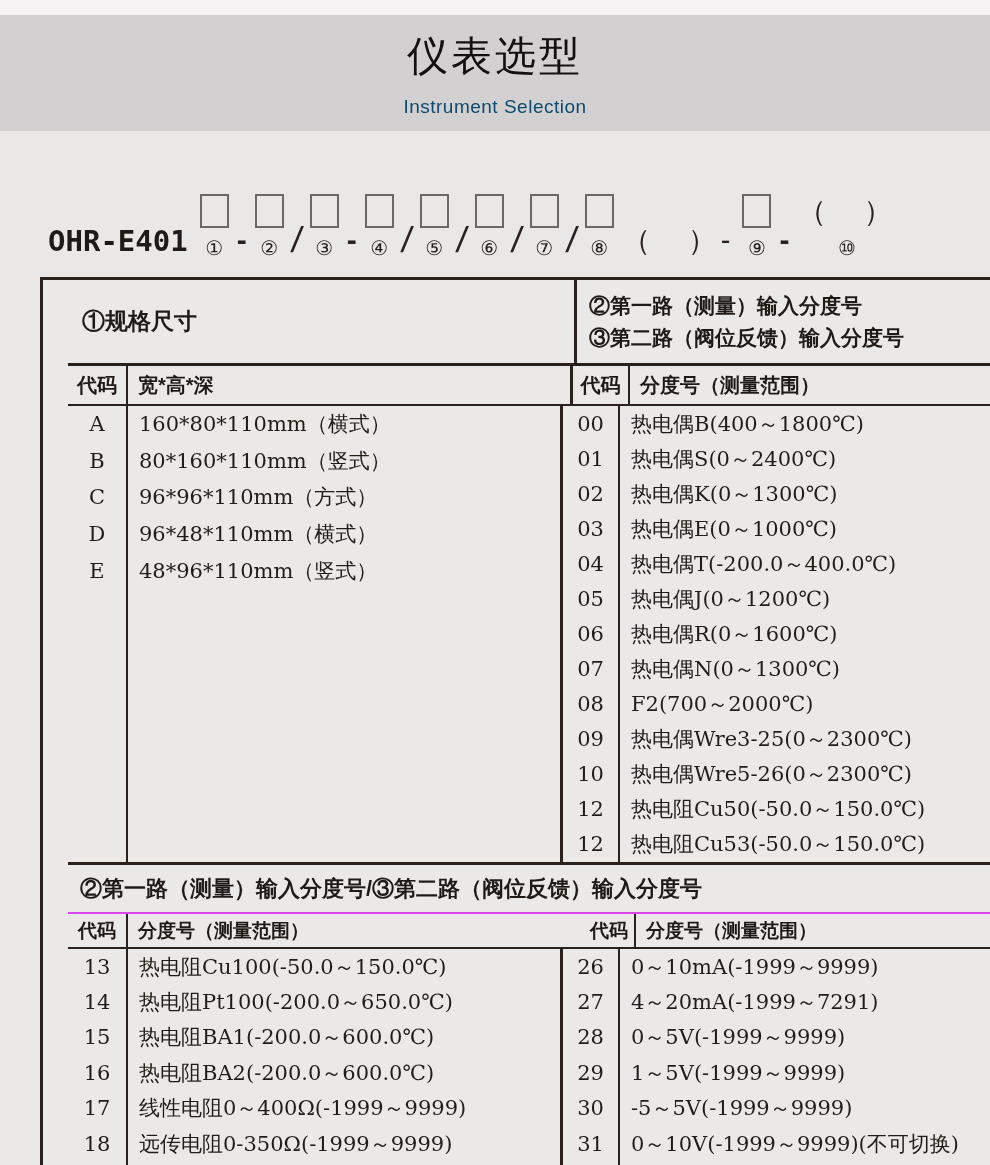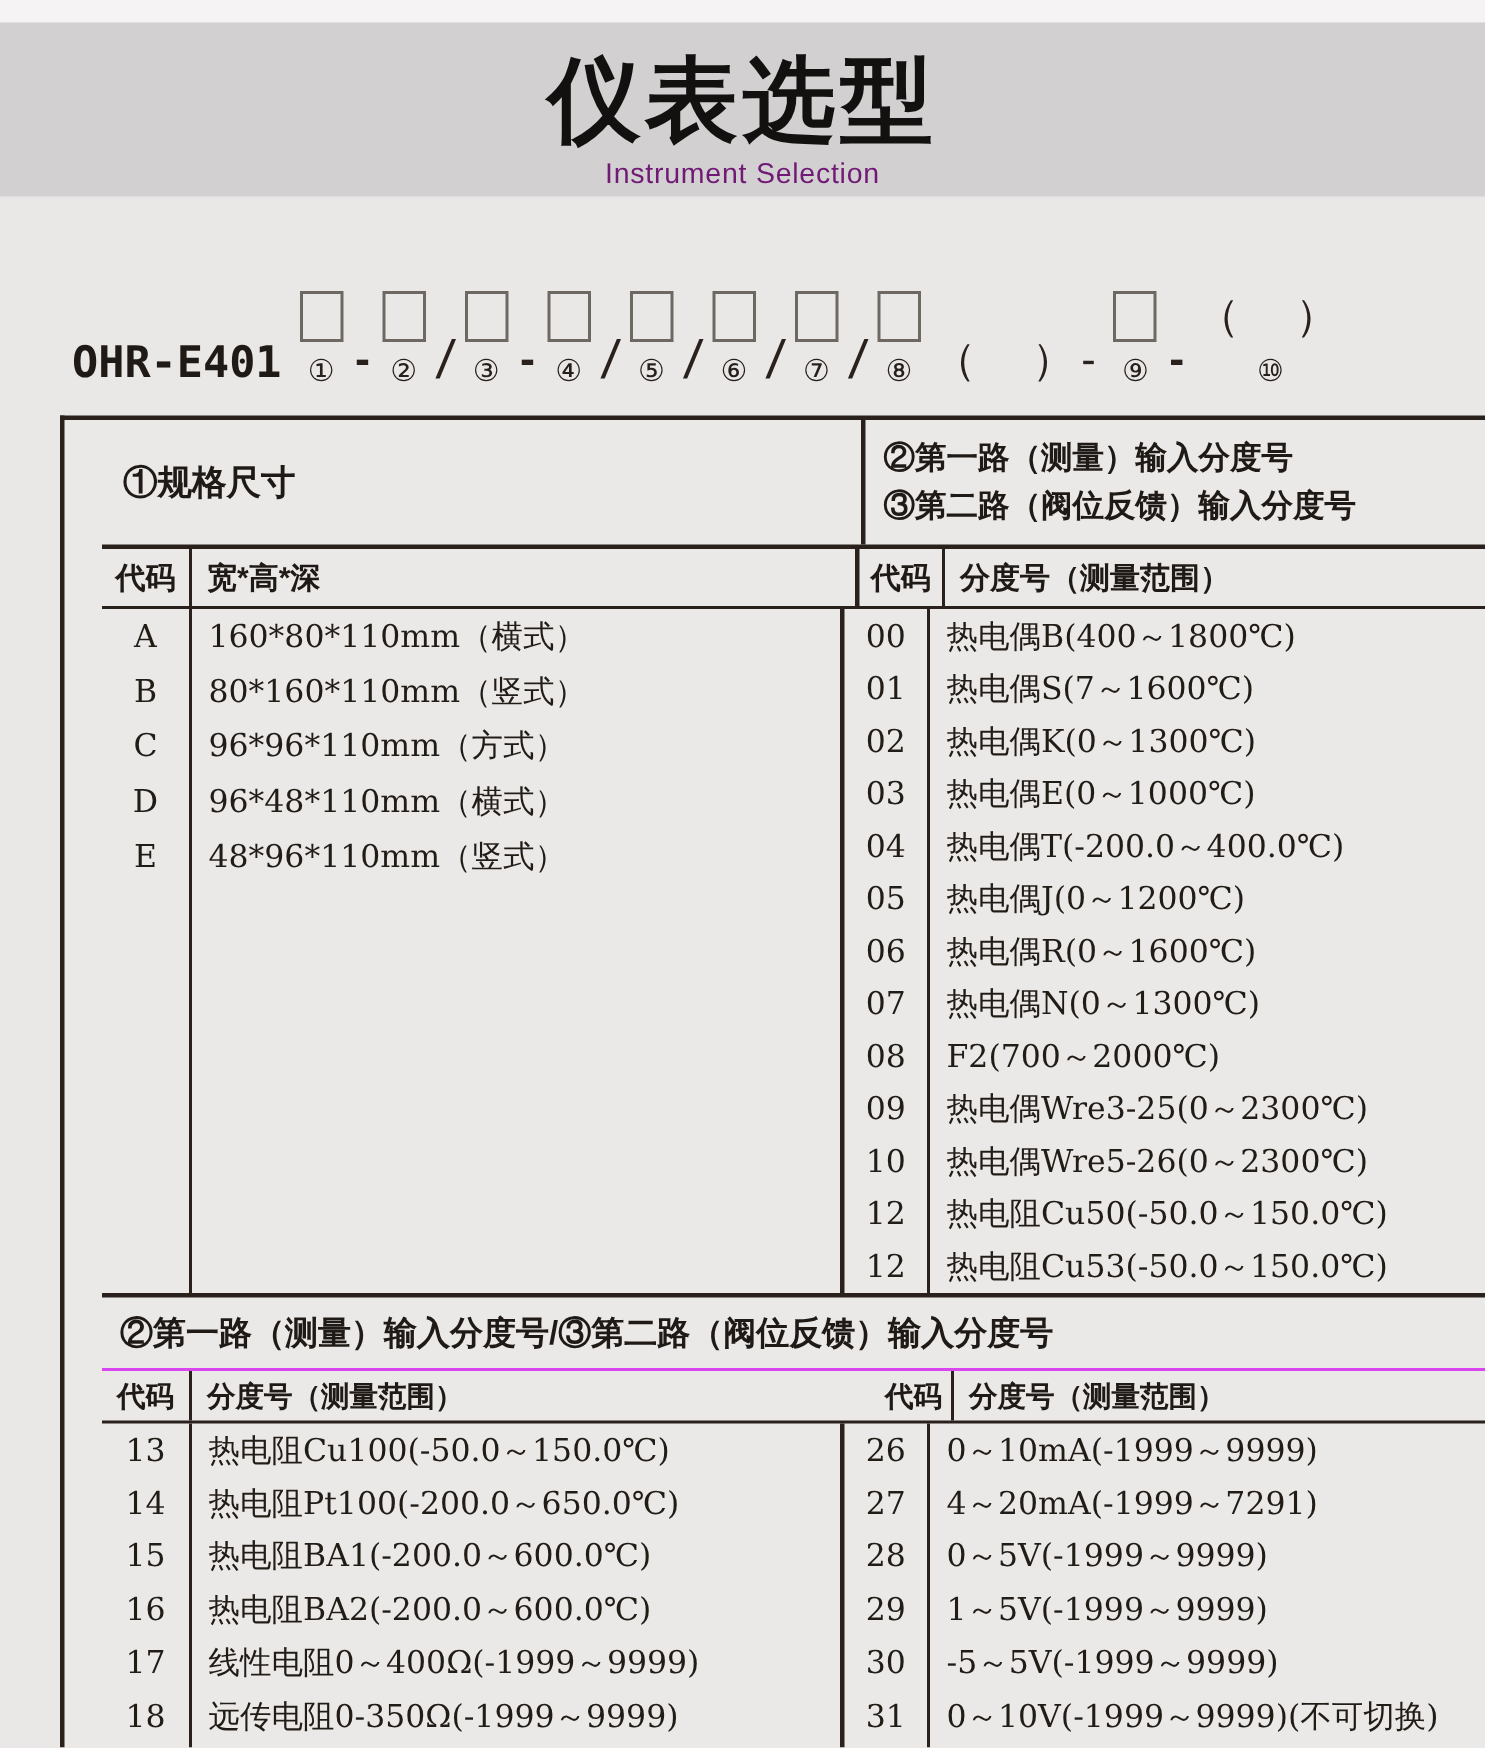--- a/index.html
+++ b/index.html
@@ -3,22 +3,22 @@
 <meta charset="utf-8">
 <style>
   html,body{margin:0;padding:0;}
   body{
     width:990px;height:1165px;overflow:hidden;position:relative;
     background:#eae8e7;color:#1f1a16;
     font-family:"Liberation Sans", sans-serif;
   }
   .top-strip{position:absolute;left:0;top:0;width:990px;height:15px;background:#f5f3f4;}
   .band{position:absolute;left:0;top:15px;width:990px;height:116px;background:#d2d0d1;text-align:center;}
-  .band .title{padding-top:20px;font-size:62px;font-weight:bold;letter-spacing:3px;color:#121110;line-height:1.05;}
-  .band .subtitle{font-size:19px;color:#701a75;margin-top:6px;letter-spacing:.5px;}
+  .band .title{padding-top:20px;font-size:41px;font-weight:normal;letter-spacing:3px;color:#121110;line-height:1.05;}
+  .band .subtitle{font-size:19px;color:#0c4a6e;margin-top:18px;letter-spacing:.5px;}
 
   
   .codeline{position:absolute;left:48px;top:193px;display:flex;align-items:flex-end;}
   .unit{display:flex;flex-direction:column;align-items:center;margin-right:8px;}
   .unit .sym{height:36px;display:flex;align-items:center;}
   .unit .lbl{margin-top:9px;font-size:20px;color:#261f1b;line-height:1;}
   .prefix{font-family:"DejaVu Sans Mono", monospace;font-size:29px;font-weight:600;letter-spacing:0px;line-height:34px;margin-right:12px;}
   .box{width:25px;height:30px;border:2px solid #6e6862;background:transparent;}
   .dash{font-size:30px;font-weight:bold;line-height:32px;color:#2a211d;}
   .slash{font-size:36px;line-height:34px;color:#2a211d;transform:skewX(-8deg);}
@@ -201,21 +201,21 @@
       </div>
     <div class="half-r rows-in1">
 
         <div class="drow">
           <span class="code">00</span>
           <span class="desc">热电偶B(400～1800℃)</span>
         </div>
 
         <div class="drow">
           <span class="code">01</span>
-          <span class="desc">热电偶S(7～1600℃)</span>
+          <span class="desc">热电偶S(0～2400℃)</span>
         </div>
 
         <div class="drow">
           <span class="code">02</span>
           <span class="desc">热电偶K(0～1300℃)</span>
         </div>
 
         <div class="drow">
           <span class="code">03</span>
           <span class="desc">热电偶E(0～1000℃)</span>

